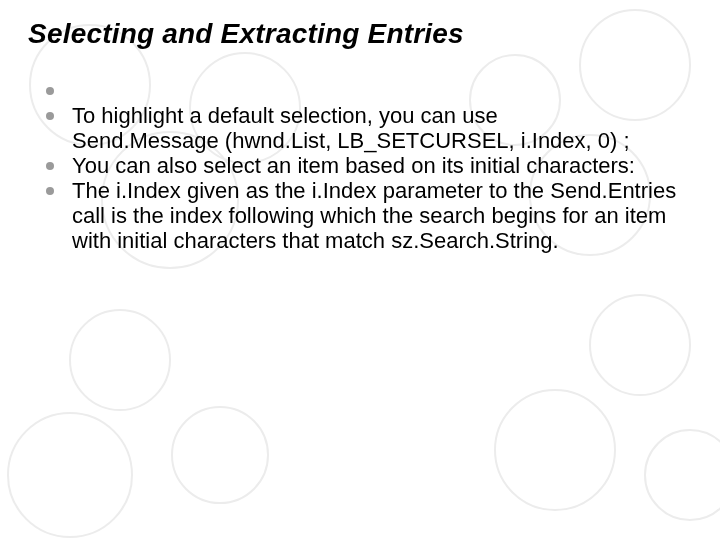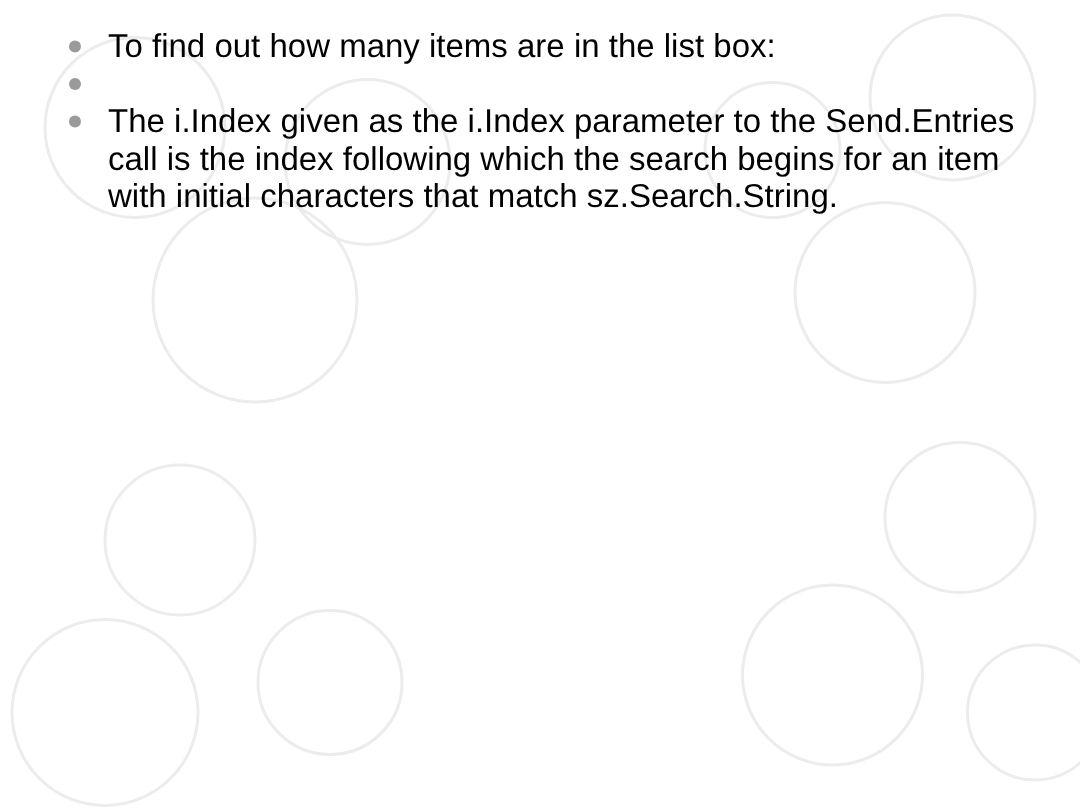--- a/index.html
+++ b/index.html
@@ -73,25 +73,30 @@
   <circle cx="220" cy="455" r="48"></circle>
   <circle cx="515" cy="100" r="45"></circle>
   <circle cx="635" cy="65" r="55"></circle>
   <circle cx="590" cy="195" r="60"></circle>
   <circle cx="640" cy="345" r="50"></circle>
   <circle cx="555" cy="450" r="60"></circle>
   <circle cx="690" cy="475" r="45"></circle>
 </svg>
 
 <div class="slide">
+  <h1 class="title">Selecting and Extracting Entries</h1>
 
   <ul class="bullets">
     <li>
-      <span>To find out how many items are in the list box:</span><br>
+      <br>
     </li>
     <li>
-      <br>
+      <span>To highlight a default selection, you can use</span><br>
+      <span>Send.Message (hwnd.List, LB_SETCURSEL, i.Index, 0) ;</span>
+    </li>
+    <li>
+      <span>You can also select an item based on its initial characters:</span><br>
     </li>
     <li>
       <span>The </span><span class="em">i.Index</span><span> given as the </span><span class="em">i.Index</span><span> parameter to the </span><span class="em">Send.Entries</span><span> call is the index following which the search begins for an item with initial characters that match </span><span class="em">sz.Search.String</span><span>.</span>
     </li>
   </ul>
 </div>
 
 </body></html>

